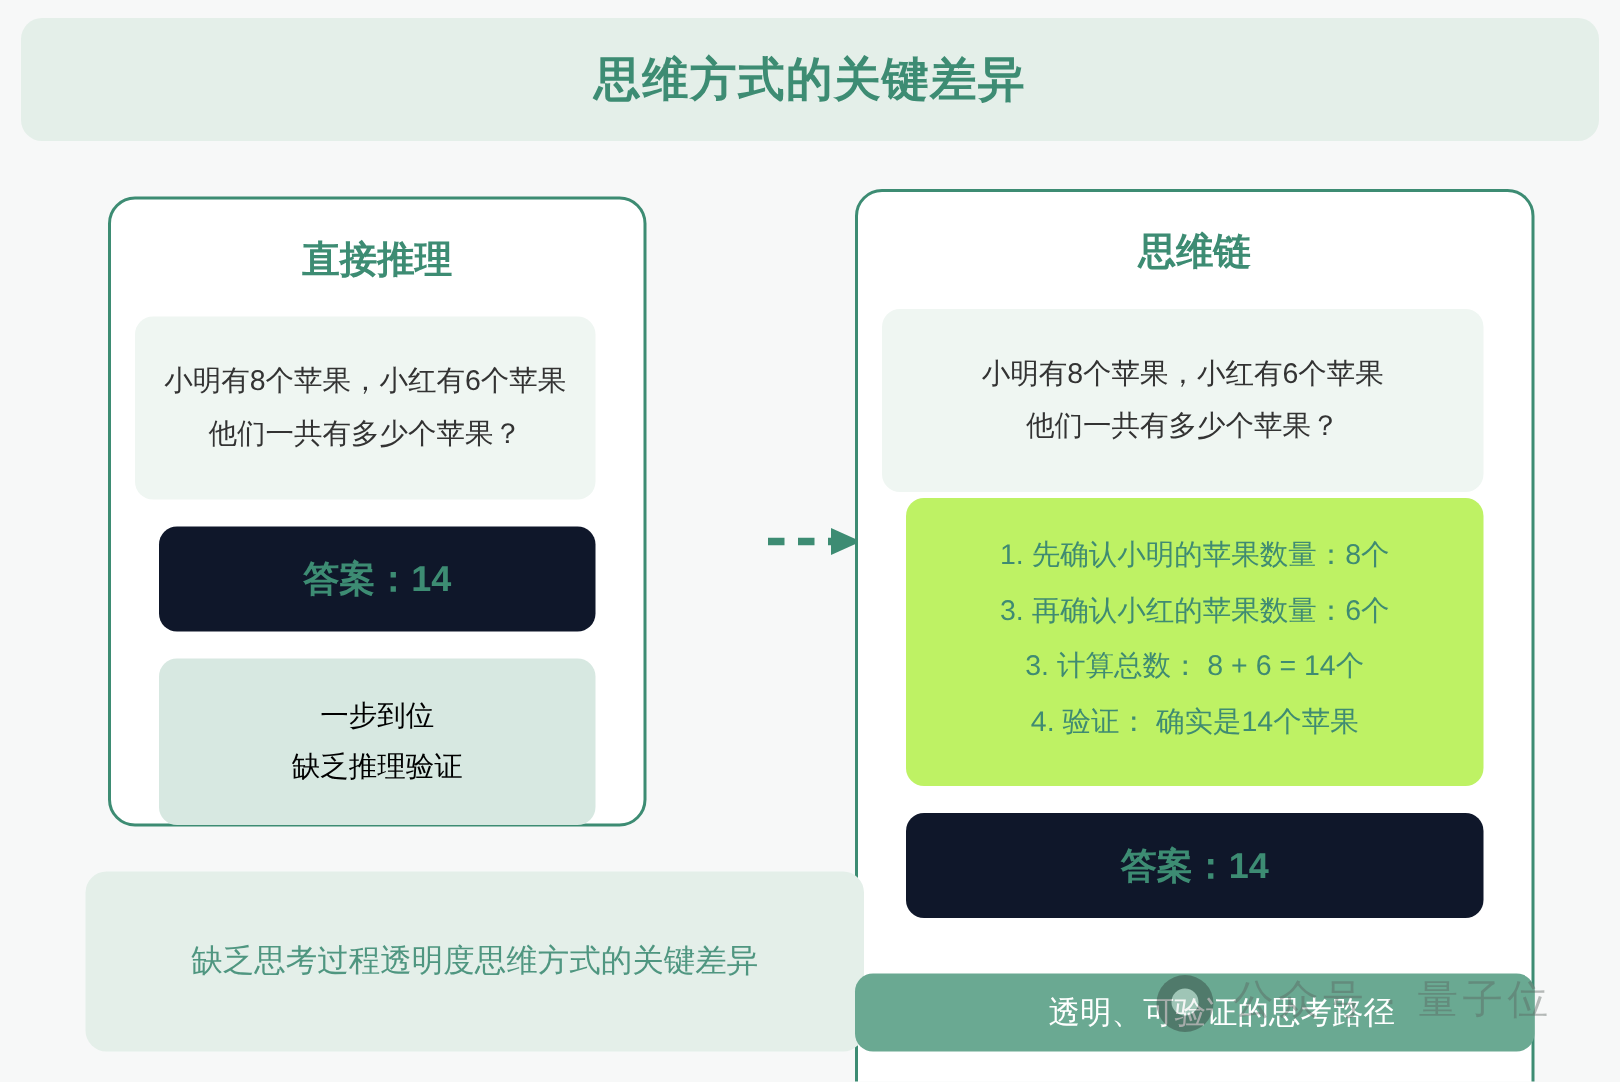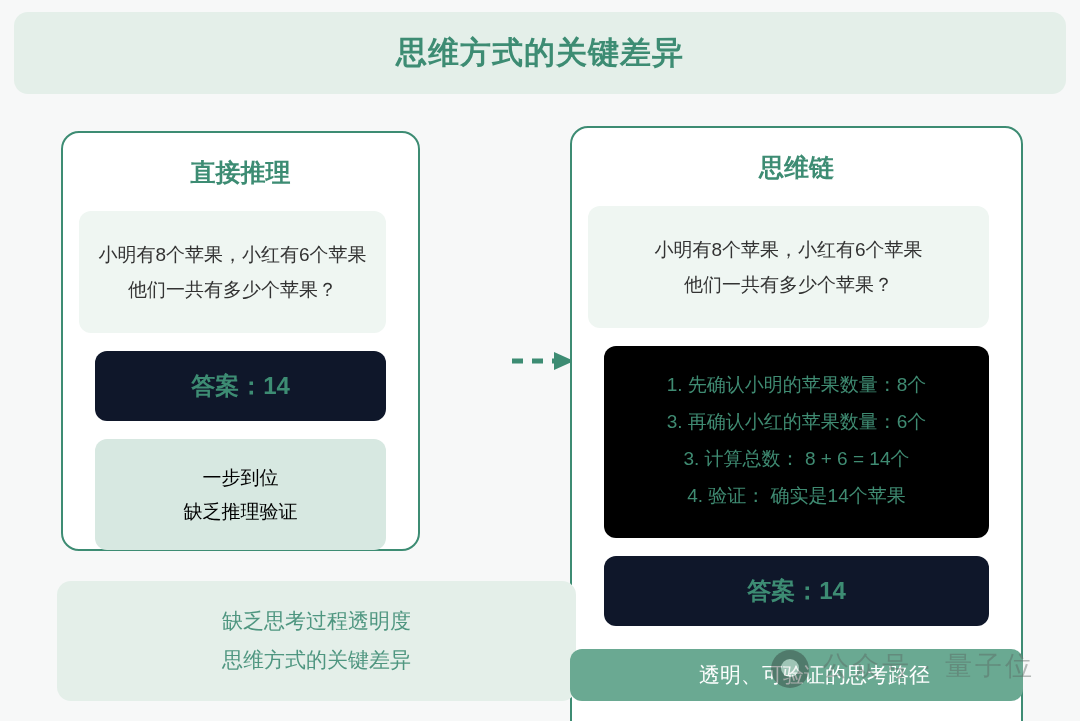--- a/index.html
+++ b/index.html
@@ -38,21 +38,21 @@
 
   
   .card {
     position: absolute;
     background: #ffffff;
     border: 2px solid #3d8c73;
     border-radius: 18px;
     box-sizing: border-box;
   }
   .card-left {
-    left: 61px;
+    left: 72px;
     top: 131px;
     width: 359px;
     height: 420px;
   }
   .card-right {
     left: 570px;
     top: 126px;
     width: 453px;
     height: 646px;
   }
@@ -107,22 +107,22 @@
     padding: 22px 18px;
   }
   .conclusion-line {
     font-size: 19px;
     color: #000000;
     line-height: 1.75;
     text-align: center;
   }
 
   .steps-box {
-    background: #000000;
-    margin-top: 18px;
+    background: #bef264;
+    margin-top: 4px;
     padding: 20px 16px 24px 16px;
     align-items: center;
   }
   .step-line {
     font-size: 19px;
     color: #3f8b72;
     line-height: 1.95;
     text-align: center;
     white-space: nowrap;
   }
@@ -131,21 +131,21 @@
   .note-box {
     position: absolute;
     left: 57px;
     top: 581px;
     width: 519px;
     height: 120px;
     background: #e4efe9;
     border-radius: 14px;
     box-sizing: border-box;
     display: flex;
-    flex-direction: column;
+    flex-direction: row;
     align-items: center;
     justify-content: center;
   }
   .note-line {
     font-size: 21px;
     color: #4f9680;
     line-height: 1.85;
     text-align: center;
   }
 

